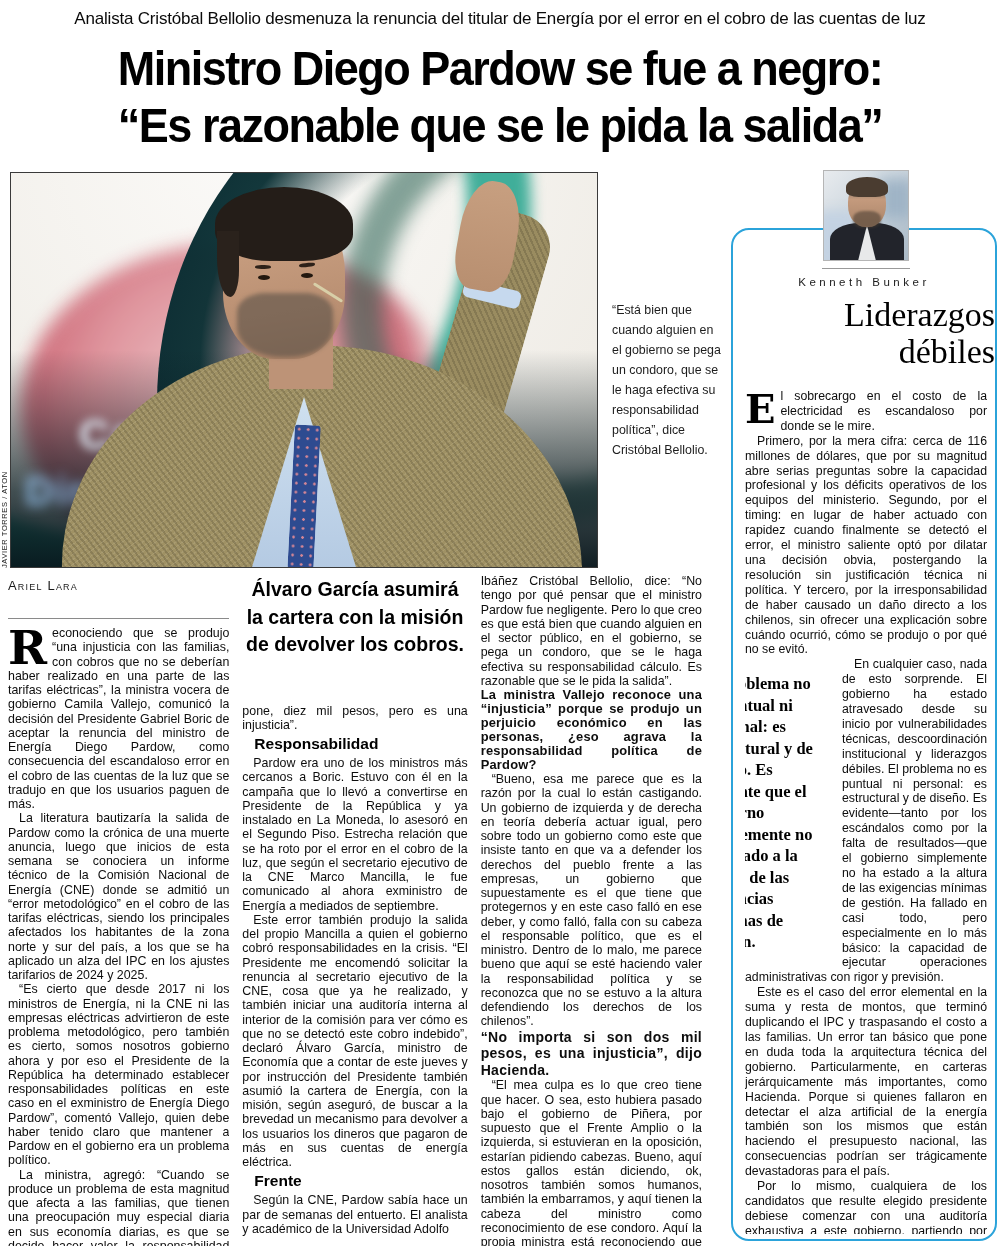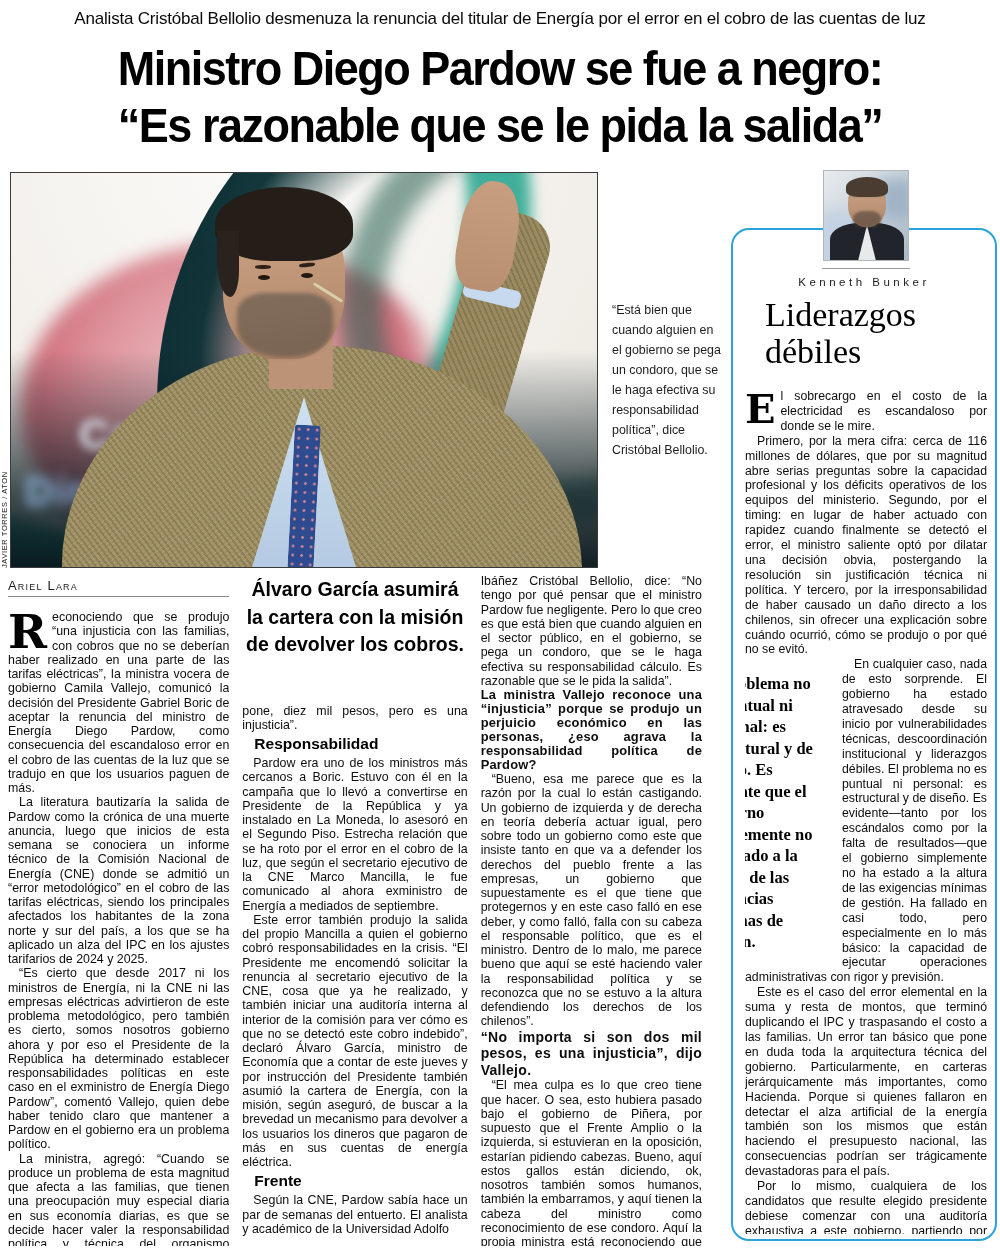--- a/index.html
+++ b/index.html
@@ -69,21 +69,21 @@
     color:#222; white-space:nowrap; }
 
   .photo-caption { position:absolute; left:612px; top:300px; width:114px;
     font-size:12.4px; line-height:20px; color:#1d1d1d; }
 
   
   .columns { position:absolute; left:8px; top:574px; width:694px; display:flex; gap:13px; }
   .col { width:222px; max-height:672px; overflow:hidden; }
   .col2 { width:226px; }
   .byline { font-variant:small-caps; font-size:13px; letter-spacing:1.2px; color:#1a1a1a;
-    padding:4px 0 3px 0; border-bottom:1px solid #8a8a8a; margin-bottom:13px; }
+    padding:4px 0 25px 0; border-bottom:1px solid #8a8a8a; margin-bottom:7px; }
   .para { font-size:12.4px; line-height:14.25px; text-align:justify; color:#0d0d0d; }
   .para.indent { text-indent:11px; }
   .para.lead { text-indent:0; }
   .dropcap { float:left; font-family:"DejaVu Serif", serif; font-weight:700; font-size:47px;
     line-height:40px; padding:2px 5px 0 0; color:#000; }
   .intro { font-size:19.5px; line-height:27.5px; font-weight:700; color:#000; margin:2px 0 45px 0;text-align:center; }
   .subhead { font-size:15.5px; font-weight:700; color:#000; margin:3px 0 3px 0; text-indent:12px; }
   .para.boldq { font-weight:700; font-size:12.9px; line-height:14px; letter-spacing:.2px; word-spacing:1.5px; }
   .para.boldbig { font-weight:700; font-size:14px; line-height:16.6px; letter-spacing:.3px; word-spacing:2px; }
 
@@ -96,21 +96,21 @@
   .bk-blur2 { position:absolute; right:-6px; top:8px; width:34px; height:40px; background:#9fb4c6; filter:blur(7px); }
   .bk-head { position:absolute; left:24px; top:10px; width:38px; height:46px; border-radius:46%;
     background:linear-gradient(#8a7a6a 18%, #c49a7d 40%, #b08a6e 85%); }
   .bk-hair { position:absolute; left:22px; top:6px; width:42px; height:20px; border-radius:50% 50% 30% 30%; background:#4a3c30; }
   .bk-stubble { position:absolute; left:29px; top:40px; width:28px; height:17px; border-radius:40%; background:rgba(70,58,48,.55); filter:blur(1px); }
   .bk-torso { position:absolute; left:6px; top:52px; width:74px; height:40px; border-radius:40% 40% 0 0; background:#22242b; }
   .bk-shirt { position:absolute; left:34px; top:54px; width:18px; height:36px; background:#e8e9ea; clip-path:polygon(50% 0,100% 100%,0 100%); }
   .bunker-rule { position:absolute; left:822px; top:268px; width:88px; border-top:1px solid #9a9a9a; z-index:3; }
   .opinion-author { position:absolute; left:733px; top:276px; width:262px; text-align:center;
     font-size:11.5px; letter-spacing:3.5px; color:#1c1c1c; }
-  .opinion-title { position:absolute; left:733px; top:296px; width:262px; text-align:left;
+  .opinion-title { position:absolute; left:733px; top:296px; width:262px; text-align:right;
     font-family:"Liberation Serif", serif; font-weight:500; font-size:34px; line-height:37px; color:#000;padding-left:32px; }
   .opinion-body { position:absolute; left:745px; top:389px; width:242px; max-height:845px; overflow:hidden; }
   .opinion-body .para { font-size:12.3px; line-height:14.9px; }
   .opinion-body .para.indent { text-indent:12px; }
   .opinion-body .dropcap { font-size:40px; line-height:36px; padding:2px 5px 0 0; }
   .pullquote { float:left; width:130px; margin:14px 12px 4px -45px; padding:2px 2px 2px 2px;
     background:#fff; position:relative; z-index:2;
     font-family:"Liberation Serif", serif; font-weight:700; font-size:16.5px; line-height:21.5px; color:#000; }
 </style>
 </head>
@@ -174,21 +174,21 @@
           <p class="para indent">Este error también produjo la salida del propio Mancilla a quien el gobierno cobró responsabilidades en la crisis. “El Presidente me encomendó solicitar la renuncia al secretario ejecutivo de la CNE, cosa que ya he realizado, y también iniciar una auditoría interna al interior de la comisión para ver cómo es que no se detectó este cobro indebido”, declaró Álvaro García, ministro de Economía que a contar de este jueves y por instrucción del Presidente también asumió la cartera de Energía, con la misión, según aseguró, de buscar a la brevedad un mecanismo para devolver a los usuarios los dineros que pagaron de más en sus cuentas de energía eléctrica.</p>
           <p class="subhead">Frente</p>
           <p class="para indent">Según la CNE, Pardow sabía hace un par de semanas del entuerto. El analista y académico de la Universidad Adolfo</p>
         </div>
     </div>
     <div class="col">
       <div>
           <p class="para">Ibáñez Cristóbal Bellolio, dice: “No tengo por qué pensar que el ministro Pardow fue negligente. Pero lo que creo es que está bien que cuando alguien en el sector público, en el gobierno, se pega un condoro, que se le haga efectiva su responsabilidad cálculo. Es razonable que se le pida la salida”.</p>
           <p class="para boldq">La ministra Vallejo reconoce una “injusticia” porque se produjo un perjuicio económico en las personas, ¿eso agrava la responsabilidad política de Pardow?</p>
           <p class="para indent">“Bueno, esa me parece que es la razón por la cual lo están castigando. Un gobierno de izquierda y de derecha en teoría debería actuar igual, pero sobre todo un gobierno como este que insiste tanto en que va a defender los derechos del pueblo frente a las empresas, un gobierno que supuestamente es el que tiene que protegernos y en este caso falló en ese deber, y como falló, falla con su cabeza el responsable político, que es el ministro. Dentro de lo malo, me parece bueno que aquí se esté haciendo valer la responsabilidad política y se reconozca que no se estuvo a la altura defendiendo los derechos de los chilenos”.</p>
-          <p class="para boldbig">“No importa si son dos mil pesos, es una injusticia”, dijo Vallejo.</p>
+          <p class="para boldbig">“No importa si son dos mil pesos, es una injusticia”, dijo Hacienda.</p>
           <p class="para indent">“El mea culpa es lo que creo tiene que hacer. O sea, esto hubiera pasado bajo el gobierno de Piñera, por supuesto que el Frente Amplio o la izquierda, si estuvieran en la oposición, estarían pidiendo cabezas. Bueno, aquí estos gallos están diciendo, ok, nosotros también somos humanos, también la embarramos, y aquí tienen la cabeza del ministro como reconocimiento de ese condoro. Aquí la propia ministra está reconociendo que ellos no fueron capaces en un determinado momento de defender el bolsillo de las familias, entonces es lógico que tenga que pagar políticamente el ministro”.</p>
         </div>
     </div>
   </div>
 
   <div class="opinion-box"></div>
 
   <div class="bunker-photo">
     <div class="bk-blur1"></div>
     <div class="bk-blur2"></div>

